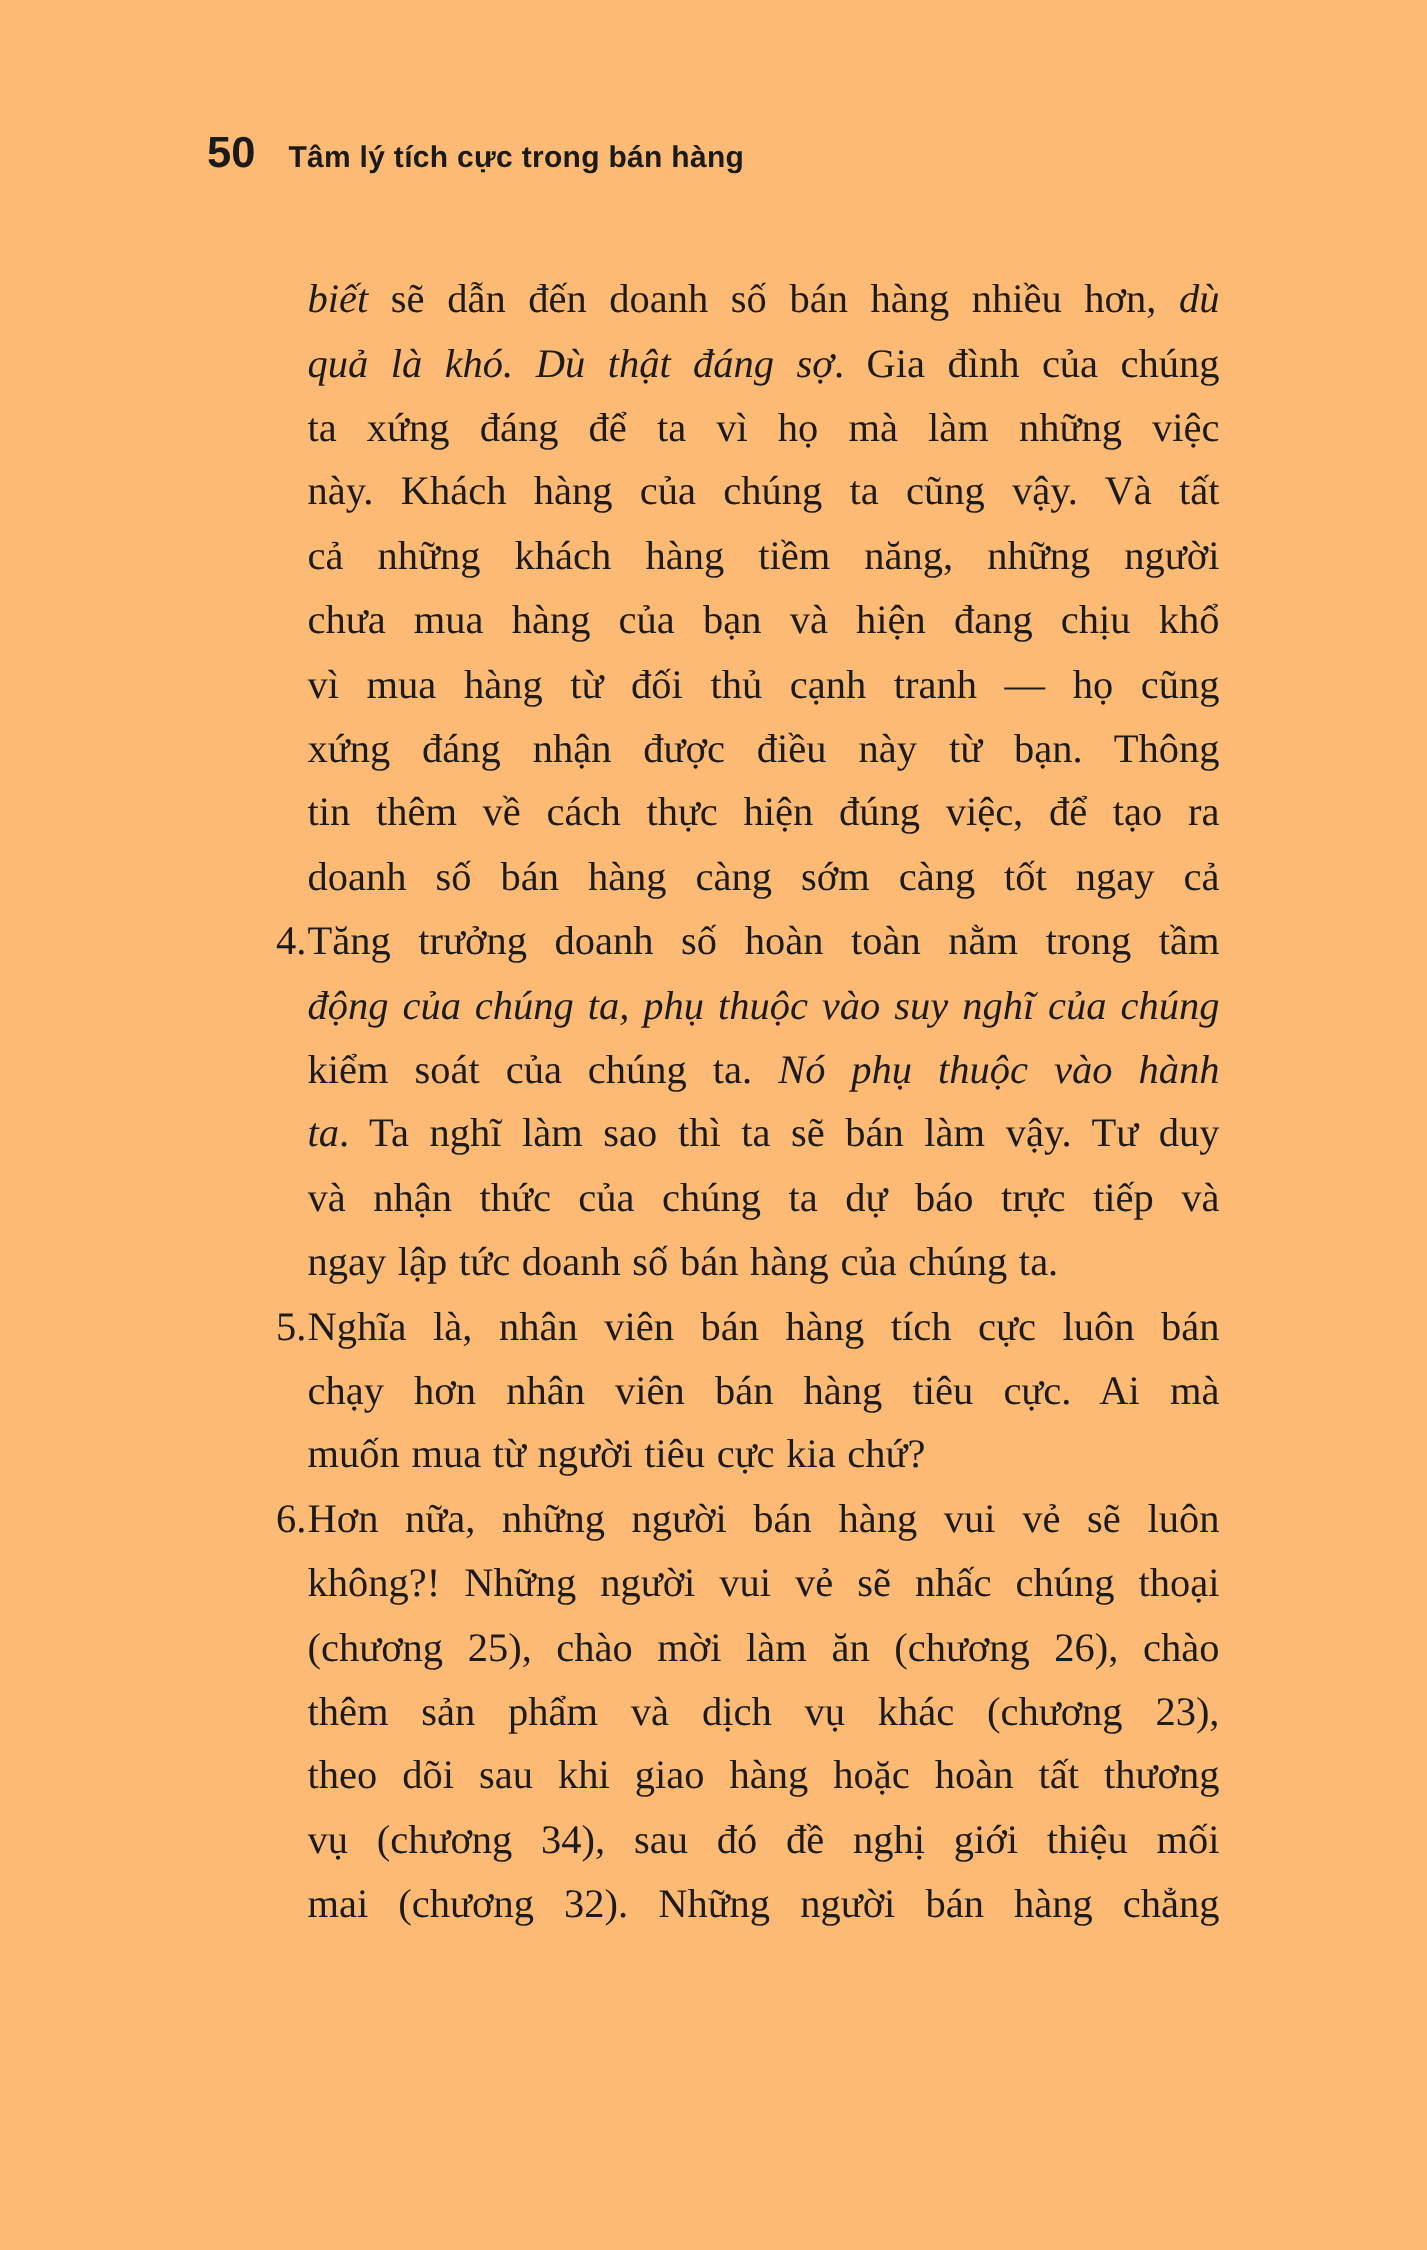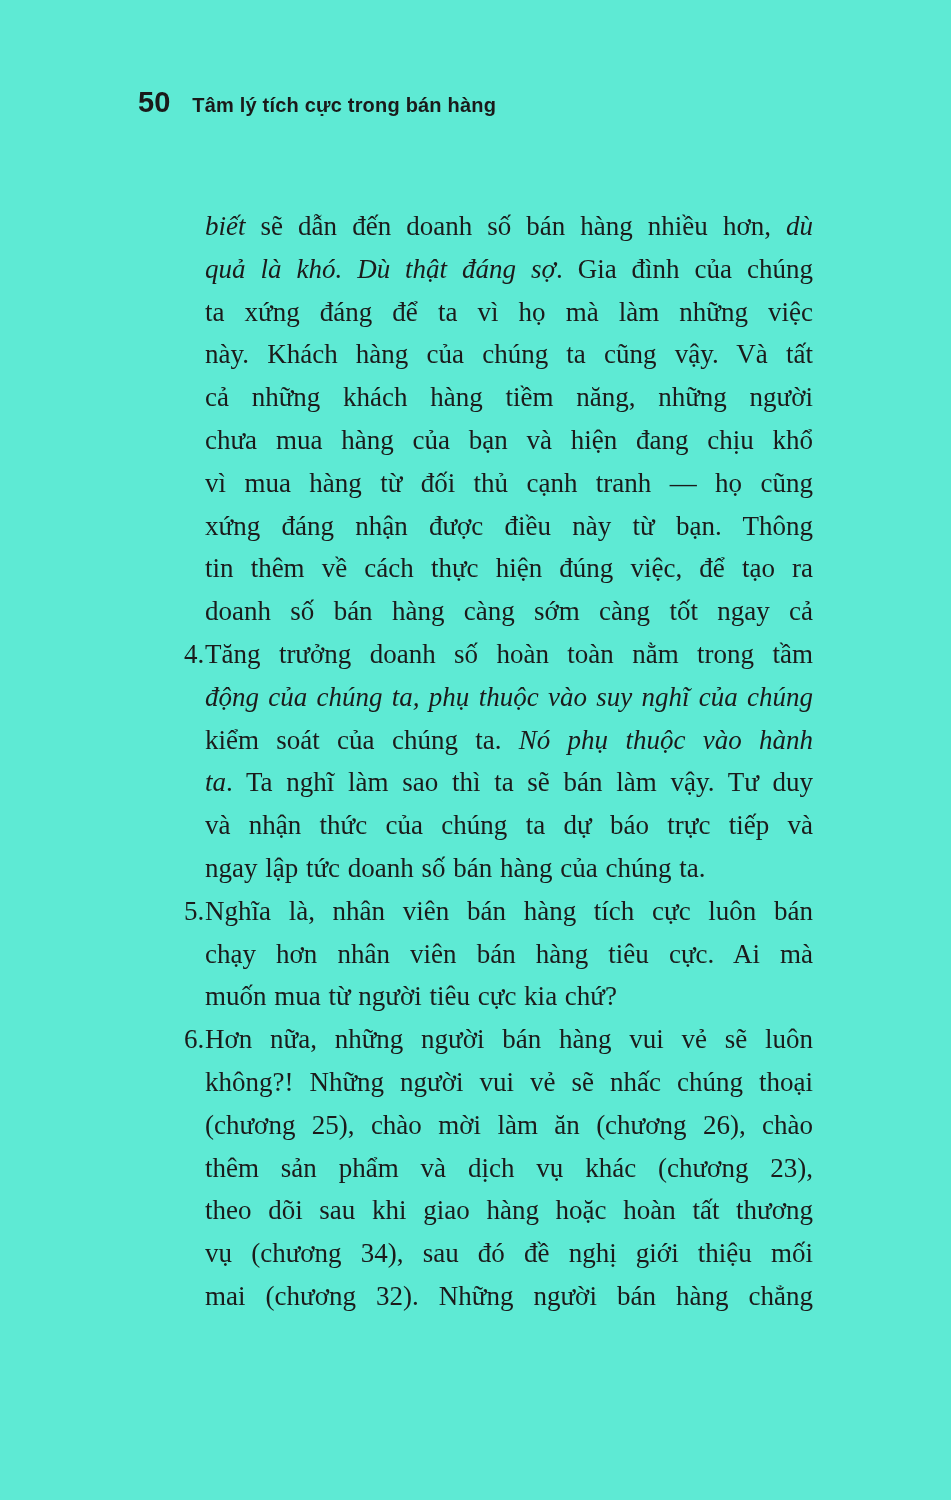--- a/index.html
+++ b/index.html
@@ -3,21 +3,21 @@
 <meta charset="utf-8">
 <style>
   html, body {
     margin: 0;
     padding: 0;
   }
   .page {
     position: relative;
     width: 951px;
     height: 1500px;
-    background: #5eead4;
+    background: #fdba74;
     overflow: hidden;
     font-family: "Liberation Serif", serif;
     color: #1b1b1b;
   }
   .running-header {
     position: absolute;
     left: 138px;
     top: 86px;
     display: flex;
     align-items: baseline;
@@ -33,21 +33,20 @@
   }
   .book-title {
     font-size: 20px;
     letter-spacing: 0.2px;
   }
   .body-text {
     position: absolute;
     left: 184px;
     top: 178px;
     width: 629px;
-    margin-top: 27px;
   }
   .para {
     position: relative;
     padding-left: 21px;
   }
   .para .num {
     position: absolute;
     left: 0;
     top: 0;
     font-size: 27px;

